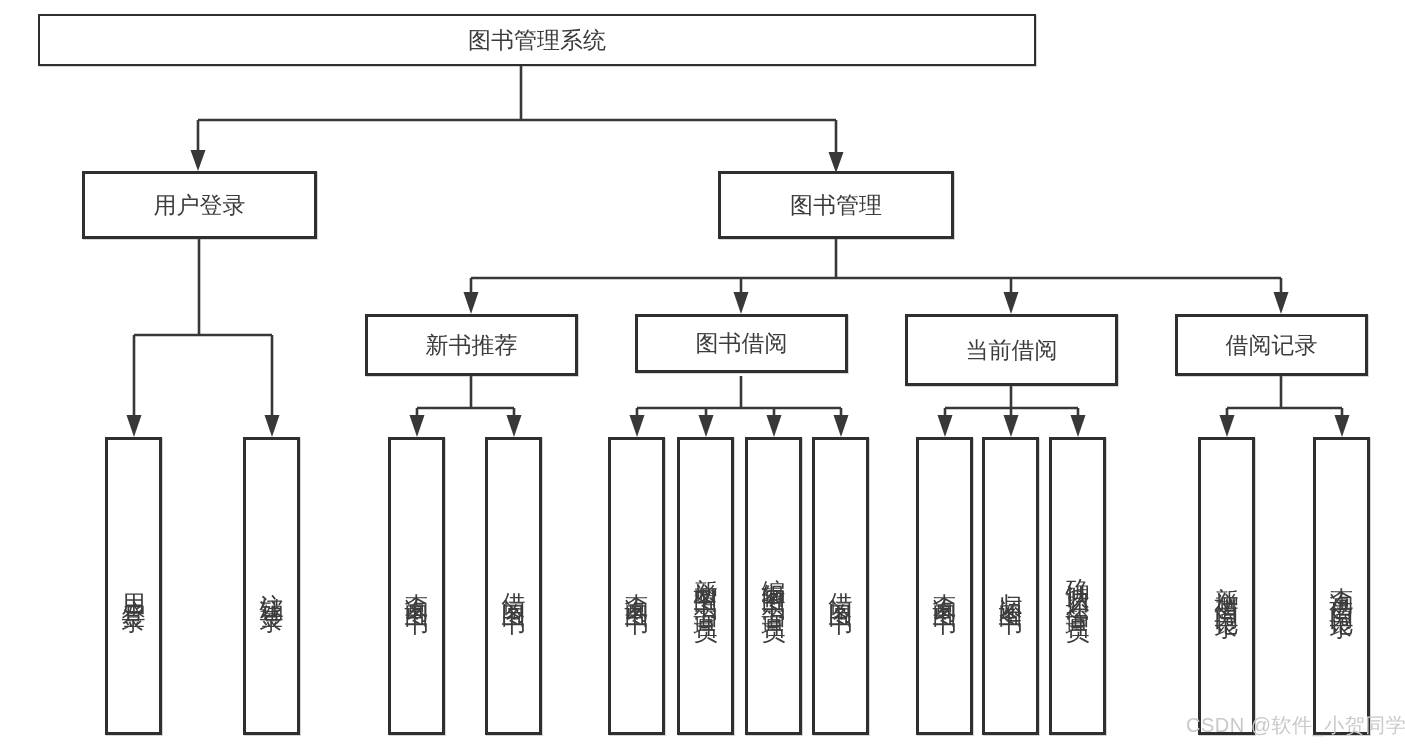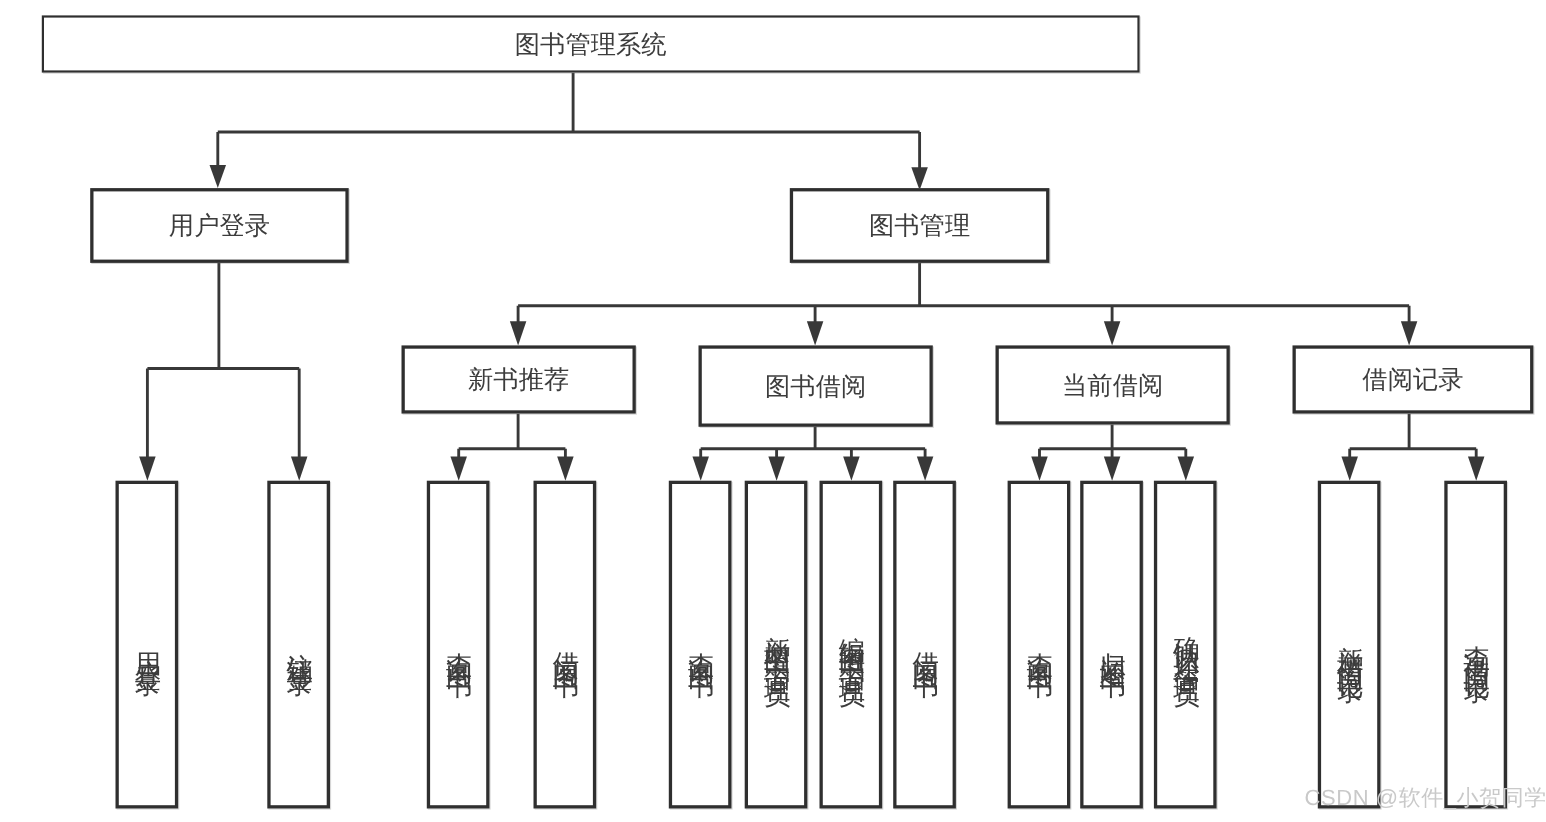--- a/index.html
+++ b/index.html
@@ -108,27 +108,27 @@
   <div class="box" style="left:82px; top:171px; width:235px; height:68px;">
     <span class="hlabel">用户登录</span>
   </div>
   <div class="box" style="left:365px; top:314px; width:213px; height:62px;">
     <span class="hlabel">新书推荐</span>
   </div>
 
   <div class="box" style="left:718px; top:171px; width:236px; height:68px;">
     <span class="hlabel">图书管理</span>
   </div>
-  <div class="box" style="left:635px; top:314px; width:213px; height:74px;">
+  <div class="box" style="left:635px; top:314px; width:213px; height:59px;">
     <span class="hlabel">图书借阅</span>
   </div>
   <div class="box" style="left:905px; top:314px; width:213px; height:72px;">
     <span class="hlabel">当前借阅</span>
   </div>
-  <div class="box" style="left:1175px; top:314px; width:219px; height:62px;">
+  <div class="box" style="left:1175px; top:314px; width:193px; height:62px;">
     <span class="hlabel">借阅记录</span>
   </div>
 
   <div class="box leaf" style="left:105px; top:437px; width:57px; height:298px;">
     <span class="vlabel">用户登录</span>
   </div>
   <div class="box leaf" style="left:243px; top:437px; width:57px; height:298px;">
     <span class="vlabel">注销登录</span>
   </div>
 

